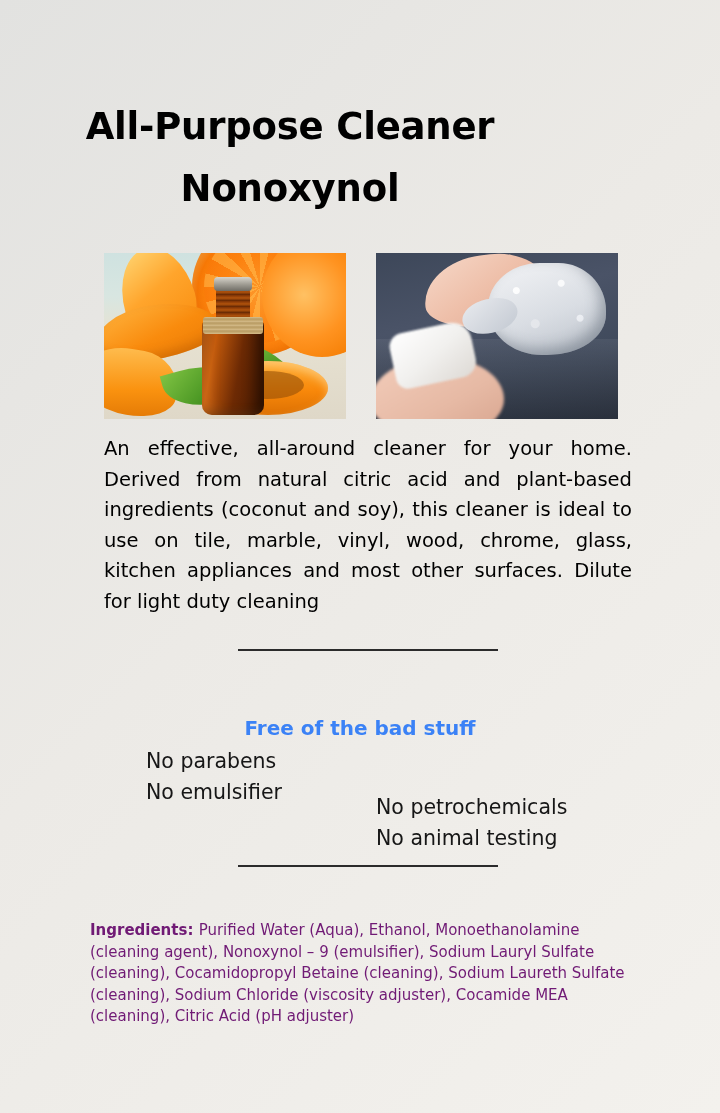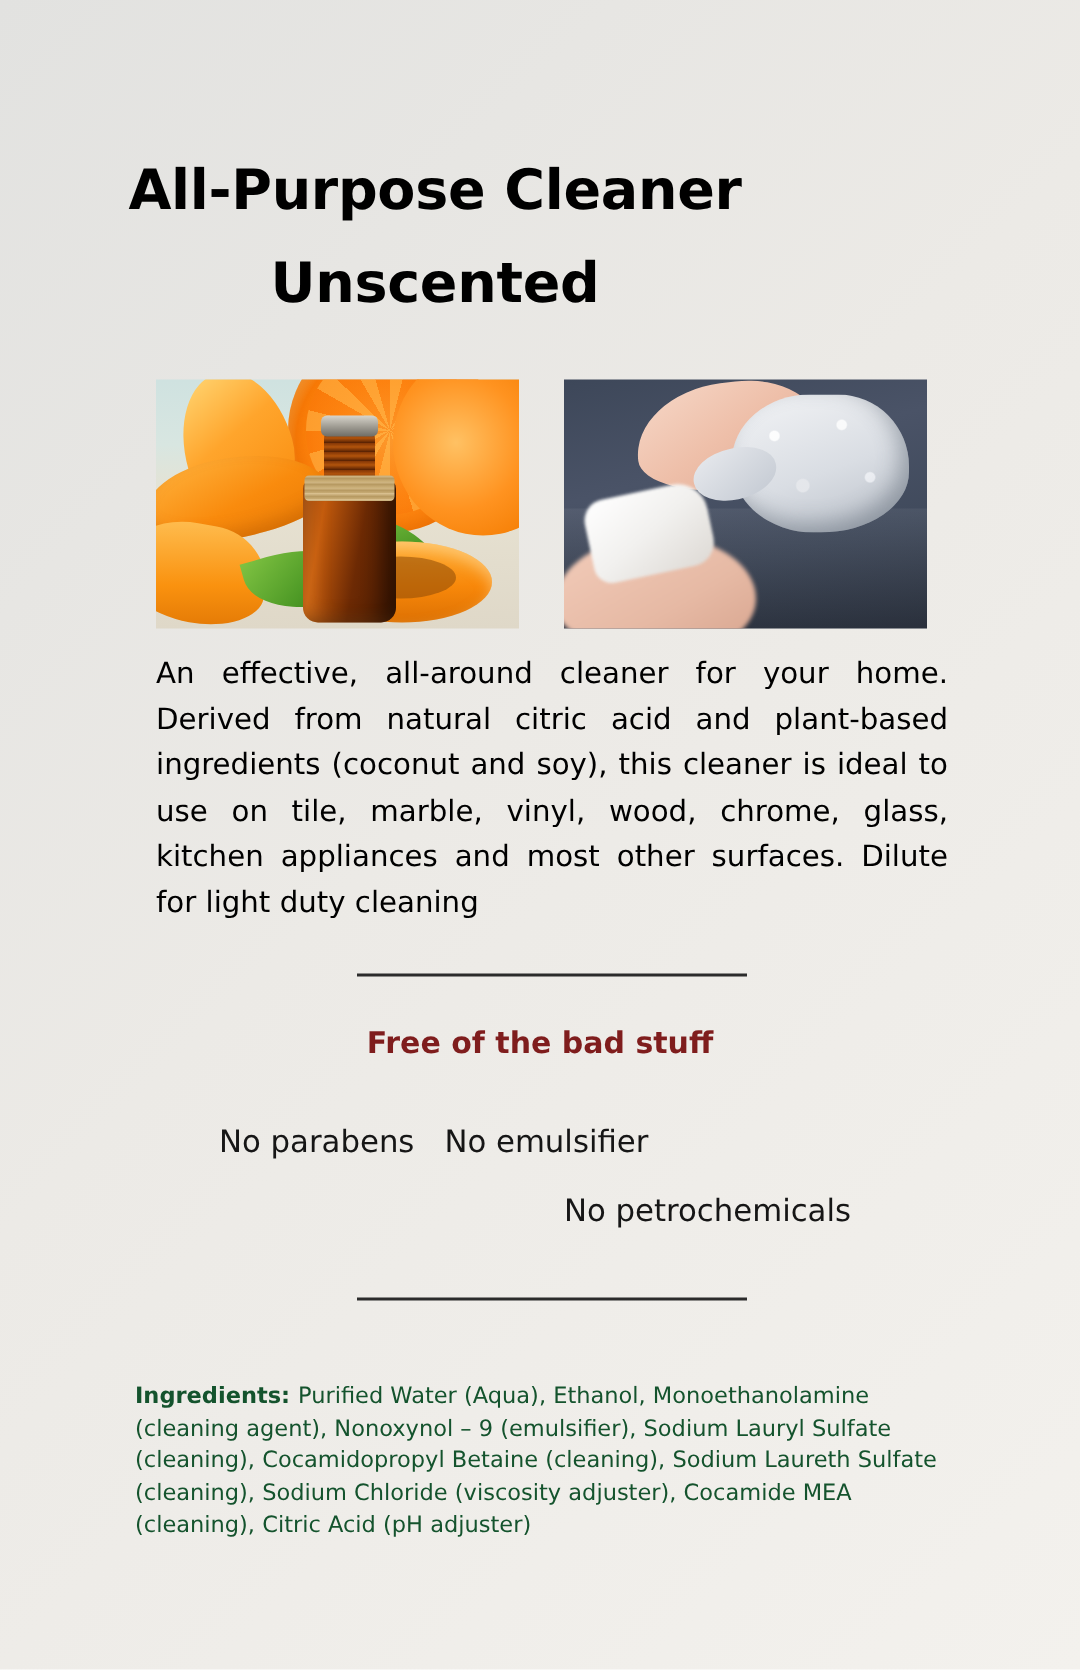--- a/index.html
+++ b/index.html
@@ -254,77 +254,76 @@
     width: 260px;
     height: 0;
     border-top: 2px solid #2b2b2b;
   }
   .rule-top { top: 649px; }
   .rule-bottom { top: 865px; }
 
   
   .free-heading {
     position: absolute;
-    top: 683px;
+    top: 716px;
     left: 0;
     width: 720px;
     text-align: center;
     font-family: "DejaVu Sans", sans-serif;
     font-weight: bold;
     font-size: 20px;
-    color: #7f1d1d;
+    color: #3b82f6;
   }
 
   
   .free-columns {
     position: absolute;
     top: 746px;
     left: 146px;
     width: 470px;
     display: flex;
   }
   .free-col {
     display: flex;
-    flex-direction: row;
-    gap: 20px;
+    flex-direction: column;
   }
   .free-col.col-left { width: 230px; }
   .free-col.col-right { width: 240px; margin-top: 46px; }
   .free-item {
     font-family: "DejaVu Sans", sans-serif;
     font-size: 20.5px;
     line-height: 31px;
     color: #161616;
     white-space: nowrap;
   }
 
   
   .ingredients {
     position: absolute;
     top: 920px;
     left: 90px;
     width: 542px;
     font-family: "DejaVu Sans", sans-serif;
     font-size: 15px;
     line-height: 21.5px;
-    color: #14532d;
+    color: #701a75;
     text-align: left;
   }
   .ingredients-label {
     font-weight: bold;
   }
 </style>
 </head>
 <body>
 
 <div class="label-sheet">
 
   <div class="title-block">
     <div class="title-line">All-Purpose Cleaner</div>
-    <div class="title-line">Unscented</div>
+    <div class="title-line">Nonoxynol</div>
   </div>
 
   <div class="photo-row">
 
     <div class="photo photo-citrus">
       <div class="citrus-slice-big"></div>
       <div class="citrus-slice-right"></div>
       <div class="citrus-wedge"></div>
       <div class="peel-a"></div>
       <div class="peel-b"></div>
@@ -360,20 +359,21 @@
 
   <div class="free-heading">Free of the bad stuff</div>
 
   <div class="free-columns">
     <div class="free-col col-left">
       <div class="free-item">No parabens</div>
       <div class="free-item">No emulsifier</div>
     </div>
     <div class="free-col col-right">
       <div class="free-item">No petrochemicals</div>
+      <div class="free-item">No animal testing</div>
     </div>
   </div>
 
   <div class="rule rule-bottom"></div>
 
   <div class="ingredients">
     <span class="ingredients-label">Ingredients</span><span class="ingredients-label">: </span><span>Purified Water (Aqua), Ethanol, Monoethanolamine (cleaning agent), Nonoxynol – 9 (emulsifier), Sodium Lauryl Sulfate (cleaning), Cocamidopropyl Betaine (cleaning), Sodium Laureth Sulfate (cleaning), Sodium Chloride (viscosity adjuster), Cocamide MEA (cleaning), Citric Acid (pH adjuster)</span>
   </div>
 
 </div>

